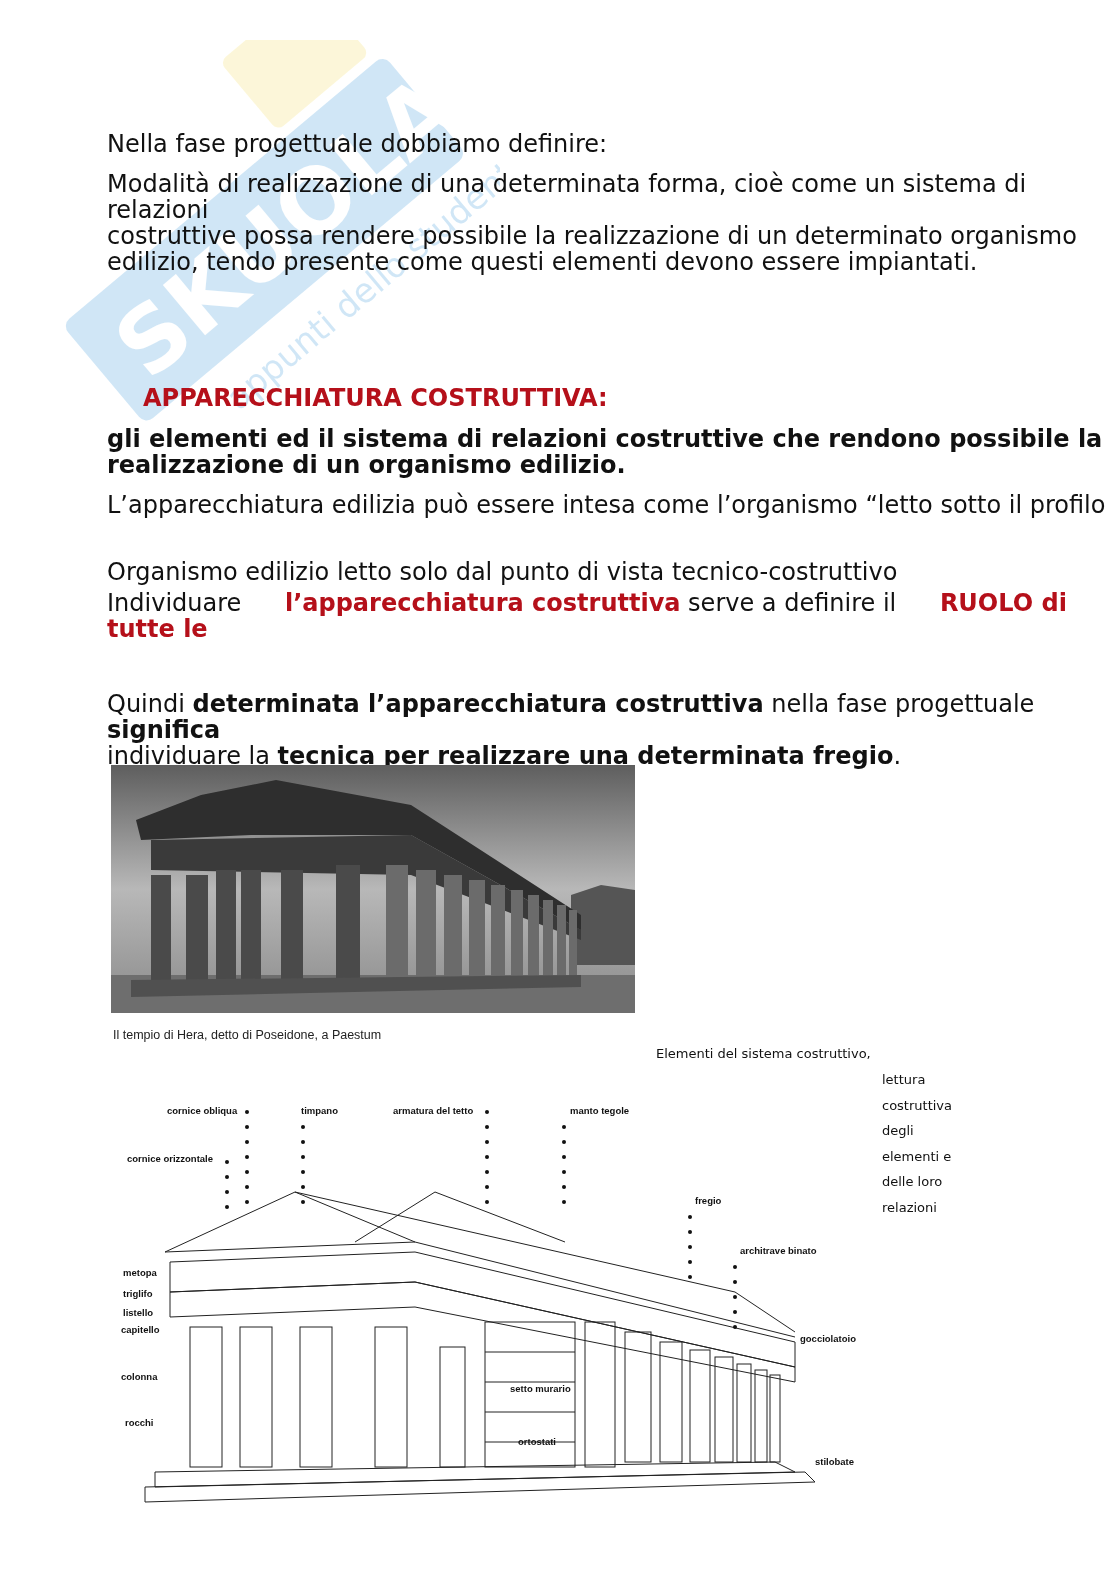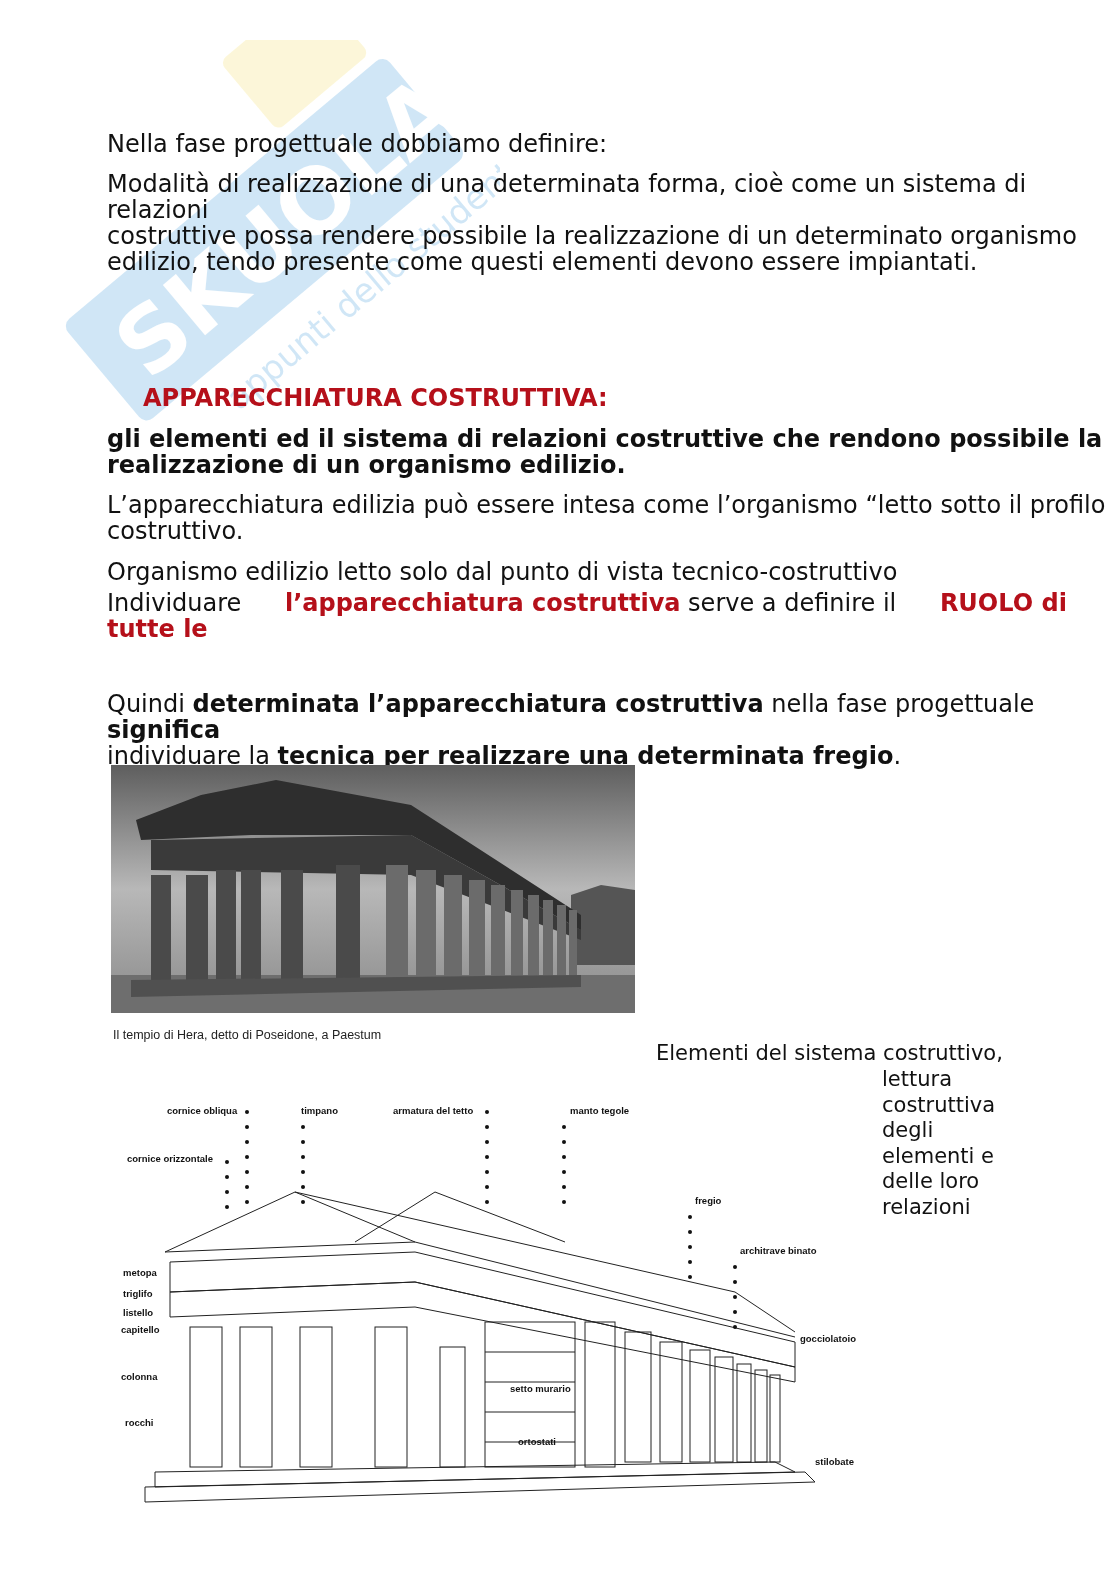--- a/index.html
+++ b/index.html
@@ -4,21 +4,21 @@
 <style>
   html, body { margin:0; padding:0; background:#ffffff; }
   body { width:1116px; height:1579px; position:relative; overflow:hidden;
          font-family:"DejaVu Sans", sans-serif; color:#111; }
   .watermark { position:absolute; left:20px; top:40px; width:480px; height:420px; pointer-events:none; }
   .p { position:absolute; left:107px; font-size:24px; line-height:26px; margin:0; }
   .red { color:#b5101a;margin-left:36px; }
   b { font-weight:bold; }
   .photo { position:absolute; left:111px; top:765px; width:524px; height:248px; overflow:hidden; background:#9a9a9a; }
   .caption { position:absolute; left:113px; top:1028px; font-size:12.5px; color:#222; font-family:"Liberation Sans", sans-serif; }
-  .side { position:absolute; font-size:21px; line-height:25.5px; }
+  .side { position:absolute; font-size:13px; line-height:25.5px; }
   .diagram { position:absolute; left:115px; top:1092px; width:750px; height:420px; }
   .lbl { font-family:"Liberation Sans", sans-serif; font-weight:bold; font-size:9.5px; fill:#111; }
   .dot { fill:#111; }
 </style>
 </head>
 <body>
 
 <svg class="watermark" viewBox="0 0 480 420">
   <g transform="rotate(-40 240 210)" opacity="0.28">
     <rect x="40" y="140" width="420" height="130" rx="10" fill="#5aa9e0"></rect>
@@ -37,21 +37,20 @@
 
 <p class="p red" style="top:385px; font-weight:bold;">APPARECCHIATURA COSTRUTTIVA:</p>
 
 <div class="p" style="top:426px; font-weight:bold;">
   <div>gli elementi ed il sistema di relazioni costruttive che rendono possibile la</div>
   <div>realizzazione di un organismo edilizio.</div>
 </div>
 
 <div class="p" style="top:492px;">
   <div>L’apparecchiatura edilizia può essere intesa come l’organismo “letto sotto il profilo</div>
-  <div>costruttivo.</div>
 </div>
 
 <p class="p" style="top:559px;">Organismo edilizio letto solo dal punto di vista tecnico-costruttivo</p>
 
 <div class="p" style="top:590px;">
   <div><span>Individuare </span><b class="red">l’apparecchiatura costruttiva</b><span> serve a definire il </span><b class="red">RUOLO di tutte le</b></div>
 </div>
 
 <div class="p" style="top:691px;">
   <div><span>Quindi </span><b>determinata l’apparecchiatura costruttiva</b><span> nella fase progettuale </span><b>significa</b></div>

